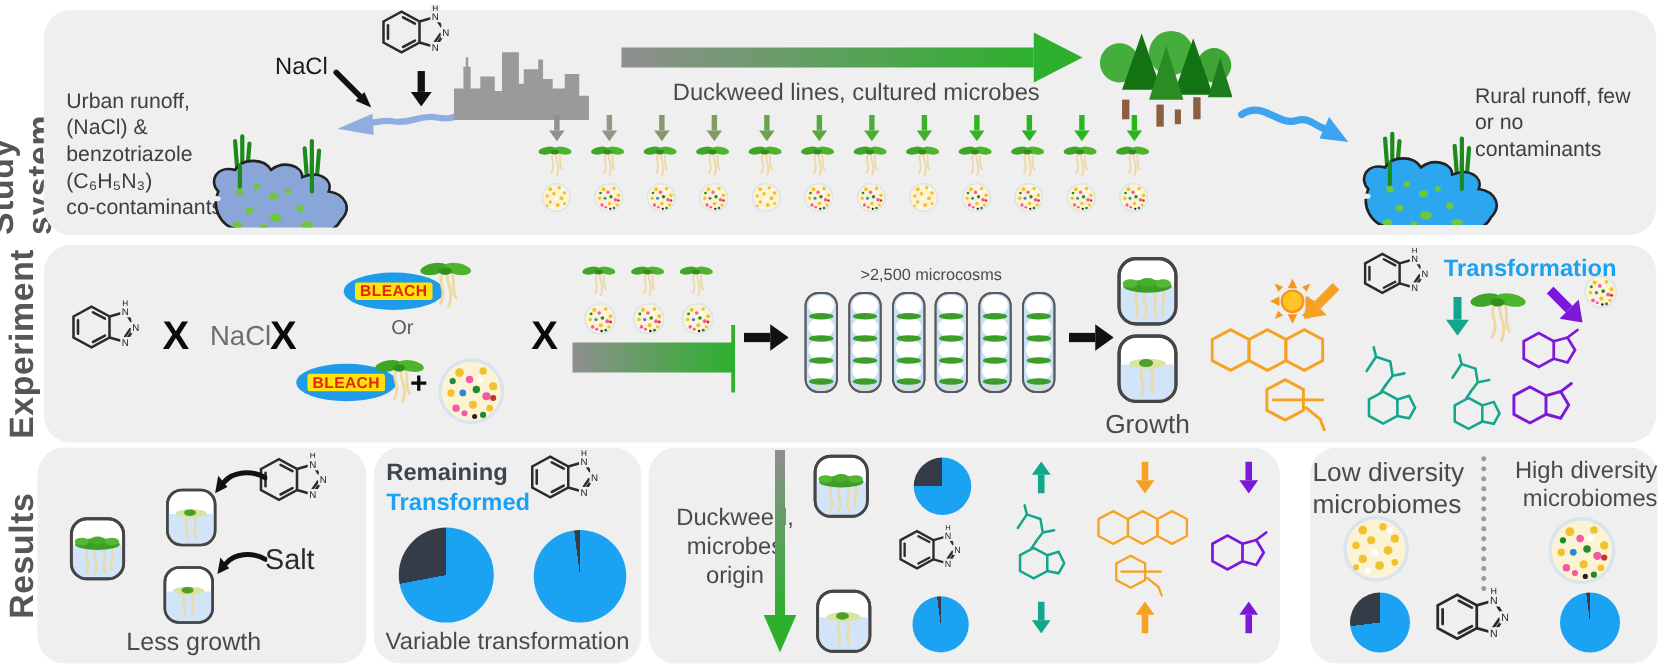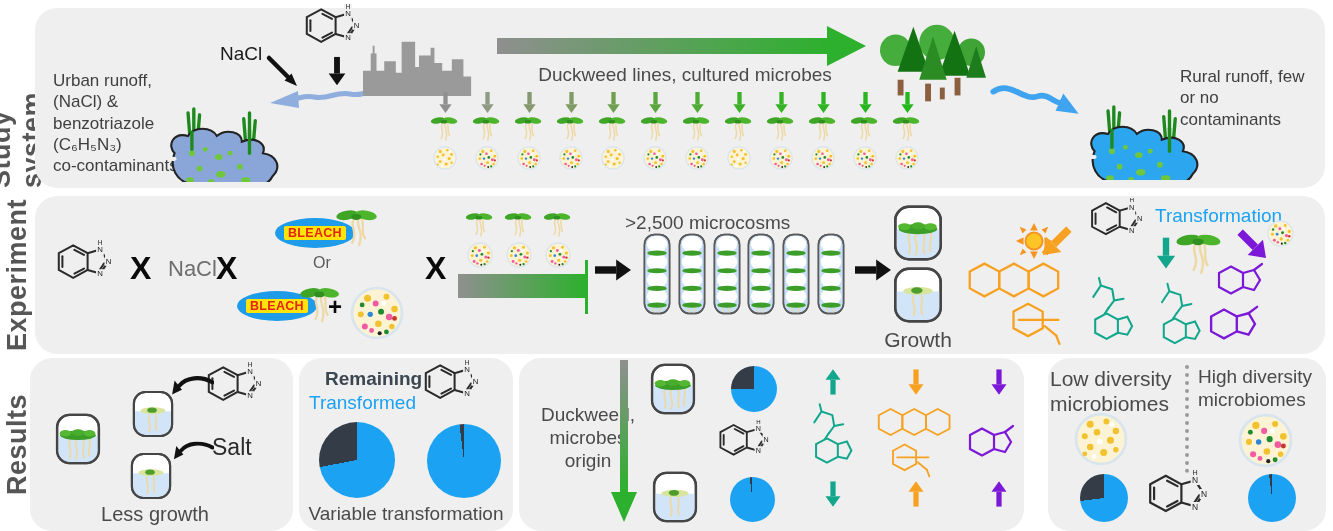--- a/index.html
+++ b/index.html
@@ -23,21 +23,21 @@
   .dotted{border-left:4px dotted #9a9a9a;}
   .sp-cols{display:flex;justify-content:space-between;}
   .sp-col{width:34px;display:flex;flex-direction:column;align-items:center;gap:3px;}
   .sp-col:nth-child(1) .colarrow{color:#909090}.sp-col:nth-child(2) .colarrow{color:#8f9a84}
   .sp-col:nth-child(3) .colarrow{color:#85986f}.sp-col:nth-child(4) .colarrow{color:#7f9c64}
   .sp-col:nth-child(5) .colarrow{color:#6fa050}.sp-col:nth-child(6) .colarrow{color:#5ca63f}
   .sp-col:nth-child(7) .colarrow{color:#4eac34}.sp-col:nth-child(8) .colarrow{color:#3fb02a}
   .sp-col:nth-child(9) .colarrow{color:#35b325}.sp-col:nth-child(10) .colarrow{color:#2db422}
   .sp-col:nth-child(11) .colarrow{color:#28b61f}.sp-col:nth-child(12) .colarrow{color:#24b81c}
   .teal{color:#12a78c}.orange{color:#f7a120}.purple{color:#7c19d8}.black{color:#111}
-  .blue-bold{color:#1ba2f2;font-weight:normal;}
+  .blue-bold{color:#1ba2f2;font-weight:bold;}
   .dark-bold{color:#3c4650;font-weight:bold;}
 </style>
 </head>
 <body>
 
 <svg style="position:absolute;width:0;height:0;overflow:hidden" aria-hidden="true">
   <defs>
     <linearGradient id="ggrad" x1="0" y1="0" x2="1" y2="0">
       <stop offset="0" stop-color="#8f8f8f"></stop>
         <stop offset="1" stop-color="#2db02d"></stop>
@@ -545,21 +545,21 @@
           </svg>
       </div>
     </div>
     <div class="abs gradbar" style="left:423px;top:78px;width:128px;height:24px;"></div>
     <div class="abs vline" style="left:550px;top:64px;width:3px;height:54px;"></div>
 
     <svg class="abs black" style="left:560px;top:61px;" width="36" height="26" viewBox="0 0 34 24">
         <use href="#block-arrow-r"></use>
       </svg>
 
-    <div class="abs cap" style="left:590px;top:16px;width:240px;font-size:19px;">&gt;2,500 microcosms</div>
+    <div class="abs cap" style="left:590px;top:16px;width:240px;text-align:center;font-size:13px;">&gt;2,500 microcosms</div>
     <div class="abs" style="left:608px;top:37px;width:202px;display:flex;justify-content:space-between;">
       <svg width="28" height="82" viewBox="0 0 30 88">
           <use href="#tube"></use>
         </svg>
       <svg width="28" height="82" viewBox="0 0 30 88">
           <use href="#tube"></use>
         </svg>
       <svg width="28" height="82" viewBox="0 0 30 88">
           <use href="#tube"></use>
         </svg>
@@ -652,21 +652,21 @@
     <svg class="abs" style="left:140px;top:82px;" width="44" height="26" viewBox="0 0 56 30">
         <use href="#curve-arrow"></use>
       </svg>
     <svg class="abs" style="left:100px;top:92px;" width="42" height="52" viewBox="0 0 44 50">
         <use href="#vial-weak"></use>
       </svg>
     <div class="abs cap" style="left:40px;top:145px;width:170px;text-align:center;font-size:20px;">Less growth</div>
   </div>
 
   <div class="panel" style="left:299px;top:358px;width:214px;height:173px;">
-    <div class="abs dark-bold" style="left:26px;top:10px;font-size:19px;text-align:right;">Remaining</div>
+    <div class="abs dark-bold" style="left:10px;top:10px;font-size:19px;text-align:right;">Remaining</div>
     <div class="abs blue-bold" style="left:10px;top:34px;font-size:19px;">Transformed</div>
     <svg class="abs" style="left:120px;top:2px;" width="76" height="48" viewBox="0 0 58 40">
         <use href="#bt"></use>
       </svg>
     <div class="abs pie" style="left: 20px; top: 64px; width: 76px; height: 76px; background: conic-gradient(rgb(27, 162, 242) 0deg, rgb(27, 162, 242) 259.2deg, rgb(51, 60, 71) 259.2deg, rgb(51, 60, 71) 360deg);"></div>
     <div class="abs pie" style="left: 128px; top: 66px; width: 74px; height: 74px; background: conic-gradient(rgb(27, 162, 242) 0deg, rgb(27, 162, 242) 352.8deg, rgb(51, 60, 71) 352.8deg, rgb(51, 60, 71) 360deg);"></div>
     <div class="abs cap" style="left:0;top:145px;width:214px;text-align:center;font-size:19px;">Variable transformation</div>
   </div>
 
   <div class="panel" style="left:519px;top:358px;width:505px;height:173px;">
@@ -720,21 +720,21 @@
       </svg>
     <svg class="abs purple" style="left:471px;top:120px;transform:rotate(180deg);" width="18" height="32" viewBox="0 0 24 34">
         <use href="#block-arrow-d"></use>
       </svg>
   </div>
 
   <div class="panel" style="left:1048px;top:358px;width:278px;height:173px;">
     <div class="abs cap pre" style="left:2px;top:8px;width:128px;text-align:left;font-size:21px;line-height:1.2;">Low diversity
 microbiomes</div>
     <div class="abs dotted" style="left:137px;top:7px;height:108px;"></div>
-    <div class="abs cap pre" style="left:150px;top:8px;width:128px;text-align:left;font-size:19px;line-height:1.2;">High diversity
+    <div class="abs cap pre" style="left:150px;top:8px;width:128px;text-align:right;font-size:19px;line-height:1.2;">High diversity
 microbiomes</div>
     <svg class="abs" style="left:26px;top:54px;" width="54" height="54" viewBox="0 0 40 40">
         <use href="#microbe-yellow"></use>
       </svg>
     <svg class="abs" style="left:190px;top:55px;" width="55" height="55" viewBox="0 0 40 40">
         <use href="#microbe-mixed"></use>
       </svg>
     <div class="abs pie" style="left: 32px; top: 116px; width: 48px; height: 48px; background: conic-gradient(rgb(27, 162, 242) 0deg, rgb(27, 162, 242) 262.8deg, rgb(51, 60, 71) 262.8deg, rgb(51, 60, 71) 360deg);"></div>
     <svg class="abs" style="left:97px;top:112px;" width="78" height="52" viewBox="0 0 58 40">
         <use href="#bt"></use>

